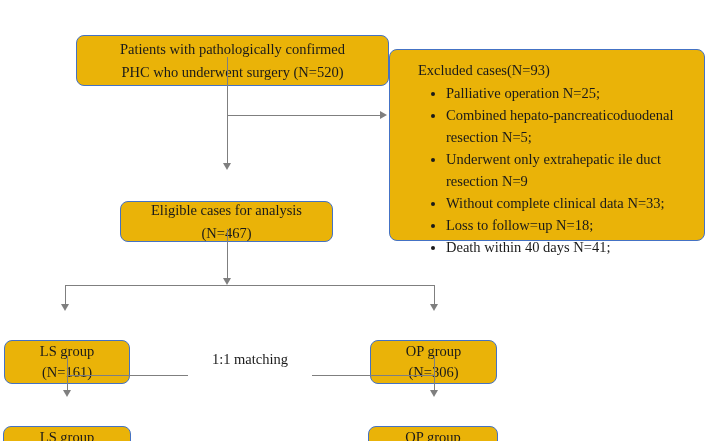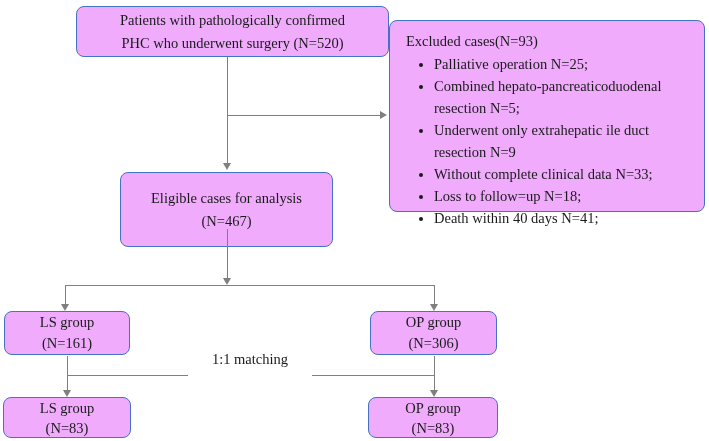--- a/index.html
+++ b/index.html
@@ -14,45 +14,46 @@
     background: #ffffff;
     font-family: "Liberation Serif", "DejaVu Serif", serif;
     color: #1a1a1a;
     overflow: hidden;
   }
   .box {
     position: absolute;
     box-sizing: border-box;
     border: 1.6px solid #4472c4;
     border-radius: 8px;
-    background: #f0abfc;
+    background: #eab308;
     display: flex;
     flex-direction: column;
     align-items: center;
     justify-content: center;
     text-align: center;
     font-size: 14.5px;
+    margin-top: 29px;
   }
   .box .bline { line-height: 23px; }
 
   #box-top      { left: 76px;  top: 6px;   width: 313px; height: 51px; }
-  #box-eligible { left: 120px; top: 172px; width: 213px; height: 75px; }
+  #box-eligible { left: 120px; top: 172px; width: 213px; height: 41px; }
   #box-ls       { left: 4px;   top: 311px; width: 126px; height: 44px; }
   #box-op       { left: 370px; top: 311px; width: 127px; height: 44px; }
   #box-ls2      { left: 3px;   top: 397px; width: 128px; height: 41px; }
   #box-op2      { left: 368px; top: 397px; width: 130px; height: 41px; }
   #box-ls .bline, #box-op .bline { line-height: 21px; }
   #box-ls2 .bline, #box-op2 .bline { line-height: 20px; }
 
   #box-excluded {
     left: 389px; top: 20px; width: 316px; height: 192px;
     align-items: flex-start;
     justify-content: flex-start;
     text-align: left;
-    padding: 9px 8px 6px 16px;
+    padding: 9px 8px 6px 28px;
     font-size: 14.5px;
   }
   #box-excluded .ex-title {
     line-height: 22px;
     margin-bottom: 1px;
   }
   #box-excluded ul {
     margin: 0;
     padding: 0 0 0 28px;
     list-style: disc outside;

